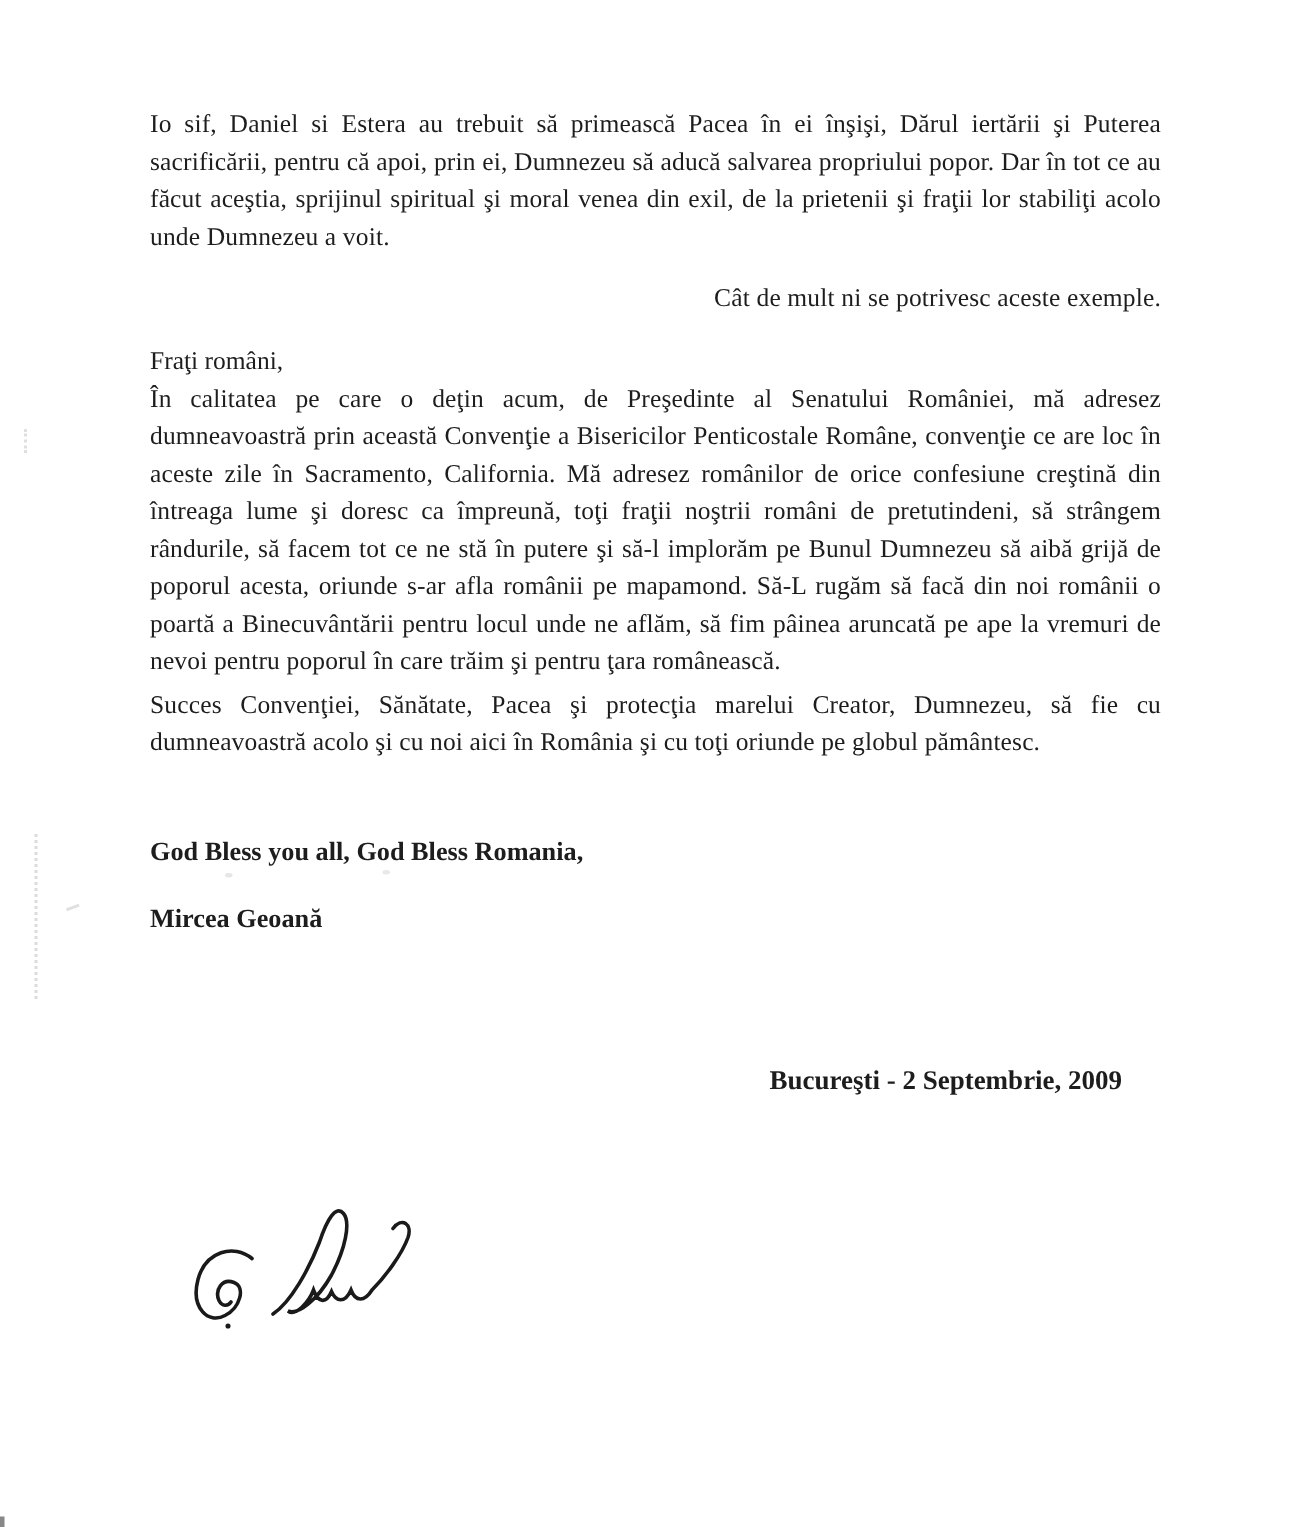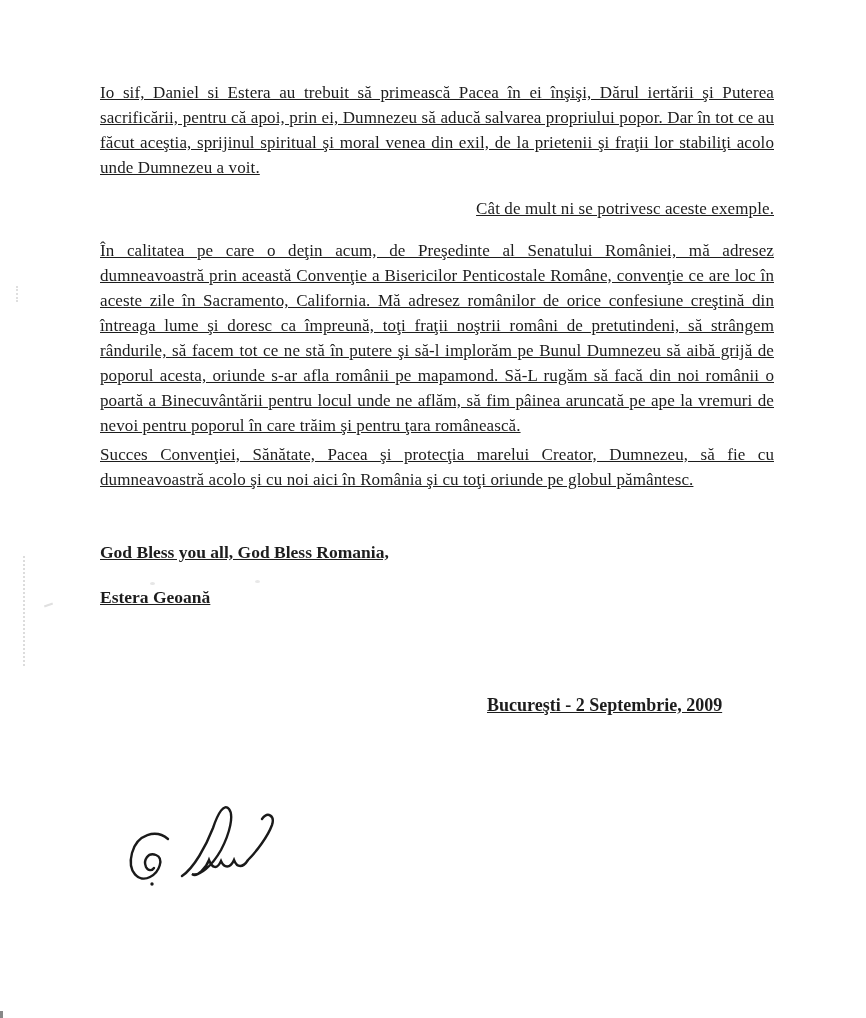--- a/index.html
+++ b/index.html
@@ -12,25 +12,24 @@
     width: 866px;
     height: 1018px;
     background: #ffffff;
     overflow: hidden;
     font-family: "Liberation Serif", "DejaVu Serif", serif;
     color: #1d1d1d;
   }
   .letter-body {
     position: absolute;
     left: 100px;
-    top: 80px;
+    top: 70px;
     width: 674px;
     font-size: 17px;
     line-height: 25px;
-    text-decoration: underline;
   }
   .para {
     margin: 0 0 16px 0;
     text-align: justify;
     letter-spacing: 0.1px;
   }
   .para.p-examples   { margin-bottom: 17px; text-align: right; }
   .salutation        { margin: 0; text-align: left; }
   .para.p-address    { margin-bottom: 4px; }
   .para.p-quote      { margin-bottom: 13px; }
@@ -43,20 +42,21 @@
   }
   .bold-line.blessing { margin-bottom: 20px; }
   .bold-line.closing  { margin-bottom: 106px; }
   .bold-line.signer   { margin-bottom: 83px; }
   .date-line {
     font-weight: 700;
     font-size: 18px;
     line-height: 25px;
     margin-left: 387px;
     white-space: nowrap;
+    text-align: center;
   }
   .signature-svg {
     position: absolute;
     left: 112px;
     top: 798px;
     width: 190px;
     height: 100px;
   }
   
   .artifact { position: absolute; pointer-events: none; }
@@ -77,30 +77,31 @@
 <body>
 
 <div class="page">
 
   <main class="letter-body">
 
     <p class="para p-exile">Io sif, Daniel si Estera au trebuit să primească Pacea în ei înşişi, Dărul iertării şi Puterea sacrificării, pentru că apoi, prin ei, Dumnezeu să aducă salvarea propriului popor. Dar în tot ce au făcut aceştia, sprijinul spiritual şi moral venea din exil, de la prietenii şi fraţii lor stabiliţi acolo unde Dumnezeu a voit.</p>
 
     <p class="para p-examples">Cât de mult ni se potrivesc aceste exemple.</p>
 
+    <div class="salutation">Fraţi români,</div>
 
     <p class="para p-address">În calitatea pe care o deţin acum, de Preşedinte al Senatului României, mă adresez dumneavoastră prin această Convenţie a Bisericilor Penticostale Române, convenţie ce are loc în aceste zile în Sacramento, California. Mă adresez românilor de orice confesiune creştină din întreaga lume şi doresc ca împreună, toţi fraţii noştrii români de pretutindeni, să strângem rândurile, să facem tot ce ne stă în putere şi să-l implorăm pe Bunul Dumnezeu să aibă grijă de poporul acesta, oriunde s-ar afla românii pe mapamond. Să-L rugăm să facă din noi românii o poartă a Binecuvântării pentru locul unde ne aflăm, să fim pâinea aruncată pe ape la vremuri de nevoi pentru poporul în care trăim şi pentru ţara românească.</p>
 
 
     <p class="para p-wishes">Succes Convenţiei, Sănătate, Pacea şi protecţia marelui Creator, Dumnezeu, să fie cu dumneavoastră acolo şi cu noi aici în România şi cu toţi oriunde pe globul pământesc.</p>
 
     <div class="bold-line blessing">God Bless you all, God Bless Romania,</div>
 
 
-    <div class="bold-line signer">Estera Geoană</div>
+    <div class="bold-line signer">Mircea Geoană</div>
 
     <div class="date-line">Bucureşti - 2 Septembrie, 2009</div>
 
   </main>
 
   <svg class="signature-svg" viewBox="112 798 190 100" xmlns="http://www.w3.org/2000/svg">
     <g fill="none" stroke="#1a1a1a" stroke-width="2.4" stroke-linecap="round">
 
       <path d="M 168 839
                C 156 829, 137 834, 132 853

